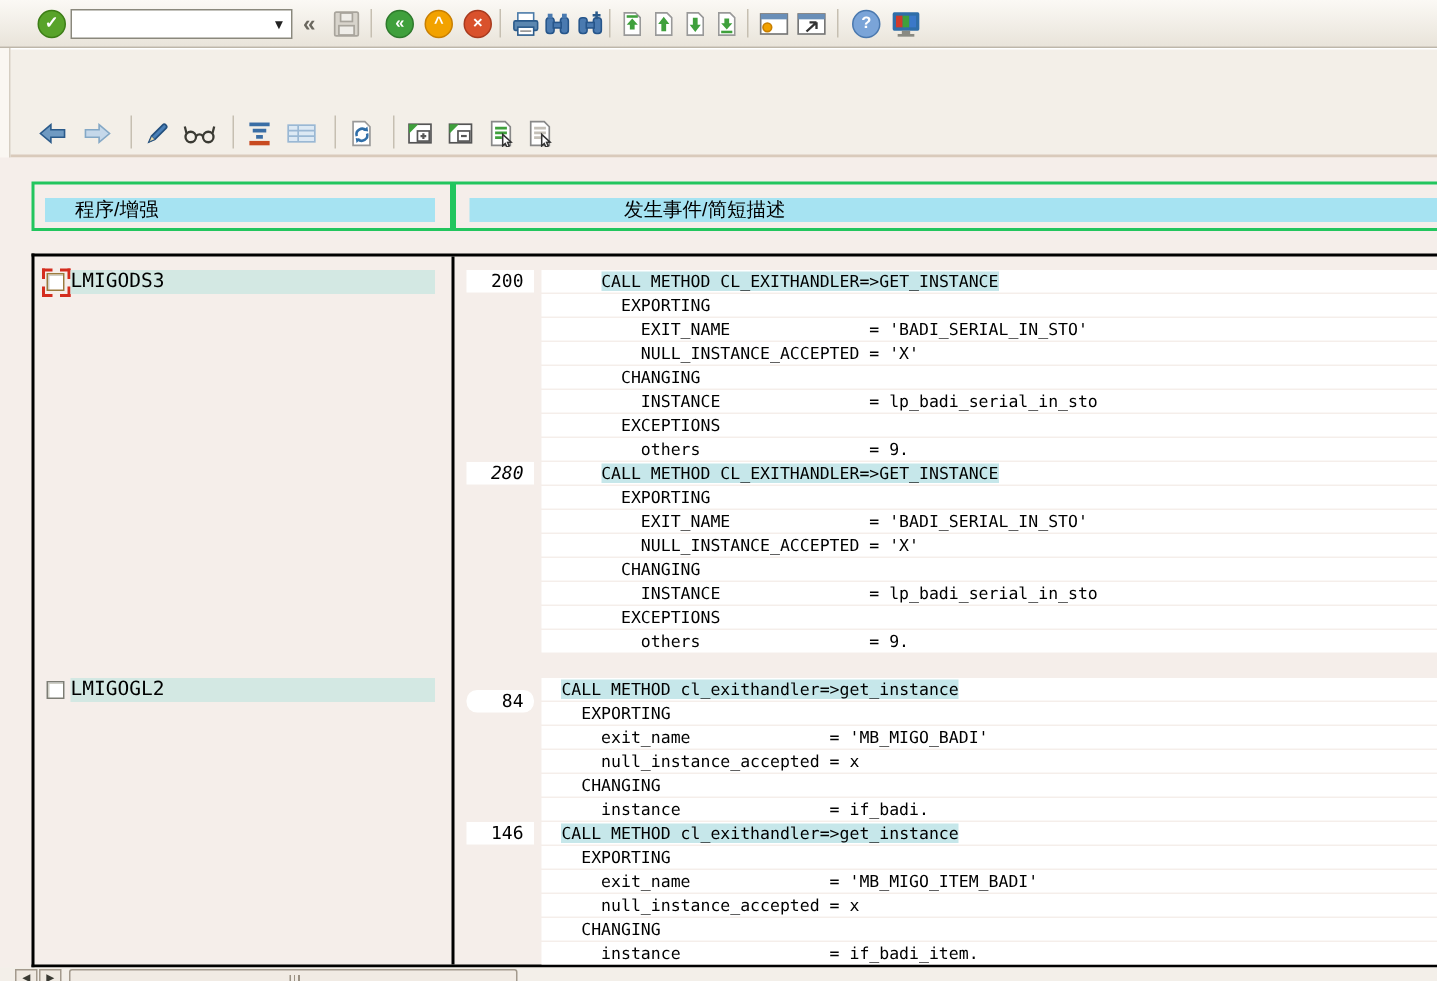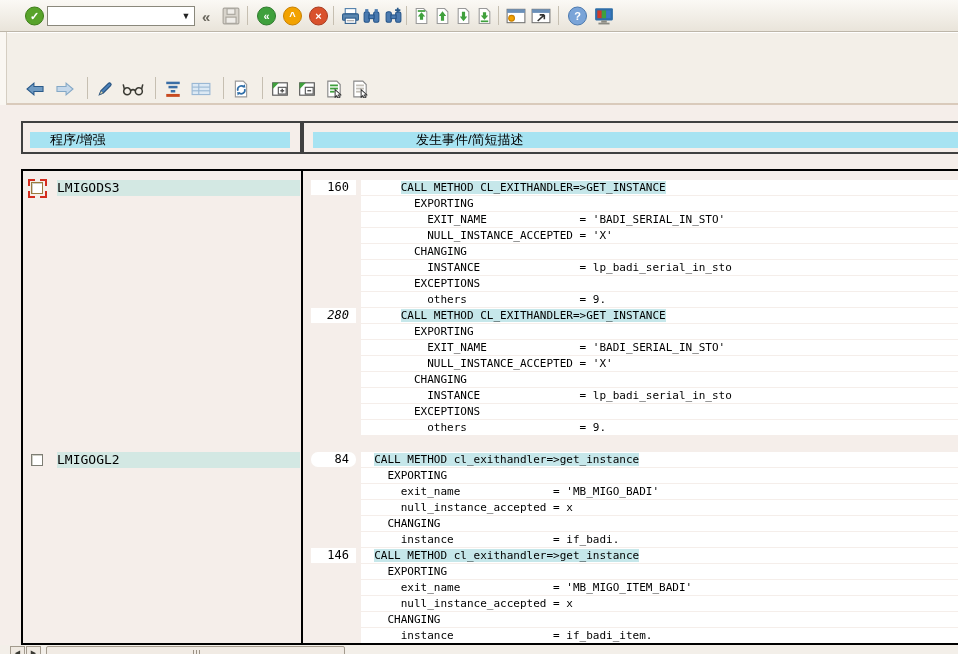--- a/index.html
+++ b/index.html
@@ -32,36 +32,36 @@
   .page-title{position:absolute;left:20px;top:10px;font-size:16px;font-weight:bold;
     font-style:italic;color:#1c1c1c;}
   .app-toolbar{position:absolute;left:0;top:40px;width:958px;height:31px;}
   .asep{position:absolute;top:4px;width:1px;height:22px;background:#c6bfb1;}
 
   
   .content{position:absolute;left:0;top:105px;width:958px;height:549px;background:#f5eeea;overflow:hidden;}
   .left-strip{position:absolute;left:0;top:32px;width:6px;height:622px;background:#faf7f2;
     border-right:1px solid #d5cec2;}
 
-  .hdr-box{position:absolute;top:16px;height:33px;border:2px solid #404040;box-sizing:border-box;text-decoration:underline;}
+  .hdr-box{position:absolute;top:16px;height:33px;border:2px solid #22c55e;box-sizing:border-box;text-decoration:underline;}
   .hdr1{left:21px;width:281px;}
   .hdr2{left:302px;width:660px;}
   .hdr-bar{position:absolute;top:9px;height:16px;background:var(--hdr-hl,#a6e3f2);
     font-size:13px;color:#000;line-height:16px;white-space:nowrap;}
   .hdr1 .hdr-bar{left:7px;width:260px;padding-left:20px;box-sizing:border-box;}
   .hdr2 .hdr-bar{left:9px;width:648px;padding-left:103px;box-sizing:border-box;}
 
   .body-box{position:absolute;left:21px;top:64px;width:940px;height:476px;
     border:2px solid #000;border-right:none;box-sizing:border-box;background:transparent;}
   .col-divider{position:absolute;left:278px;top:0;width:2px;height:472px;background:#000;}
 
   .prog-row{position:absolute;left:0;height:16px;}
   .prog-label{position:absolute;left:24px;top:0;width:243px;height:16px;
     background:var(--prog-hl,#d3e8e3);font:13px/16px "DejaVu Sans Mono",monospace;color:#000;
-    white-space:pre;margin-left:10px;}
+    white-space:pre;}
   .cbx-wrap{position:absolute;left:5px;top:-1px;width:19px;height:19px;}
   .cbx{position:absolute;left:3px;top:3px;width:12px;height:12px;background:#fff;
     border:1px solid #7d7d74;box-sizing:border-box;box-shadow:inset 1px 1px 0 #cfcfc6;}
   .cbx.focus{border-color:#9a7b3e;}
   .corner{position:absolute;width:5px;height:5px;}
   .c-tl{left:0;top:0;border-left:2px solid #d42d1e;border-top:2px solid #d42d1e;}
   .c-tr{right:0;top:0;border-right:2px solid #d42d1e;border-top:2px solid #d42d1e;}
   .c-bl{left:0;bottom:0;border-left:2px solid #d42d1e;border-bottom:2px solid #d42d1e;}
   .c-br{right:0;bottom:0;border-right:2px solid #d42d1e;border-bottom:2px solid #d42d1e;}
 
@@ -274,39 +274,39 @@
             <span class="prog-label">LMIGODS3</span>
           </div>
           <div class="prog-row" style="top: 281px;">
             <span class="cbx-wrap">
               <span class="cbx"></span>
             </span>
             <span class="prog-label">LMIGOGL2</span>
           </div>
         </div>
       <div id="right-col">
-          <div class="line-num" style="top: 9px;">160</div>
+          <div class="line-num" style="top: 9px;">200</div>
           <div class="code-strip" style="top: 9px;"><span>      </span><span class="hl">CALL METHOD CL_EXITHANDLER=&gt;GET_INSTANCE</span></div>
           <div class="code-strip" style="top: 25px;"><span>        EXPORTING</span></div>
           <div class="code-strip" style="top: 41px;"><span>          EXIT_NAME              = 'BADI_SERIAL_IN_STO'</span></div>
           <div class="code-strip" style="top: 57px;"><span>          NULL_INSTANCE_ACCEPTED = 'X'</span></div>
           <div class="code-strip" style="top: 73px;"><span>        CHANGING</span></div>
           <div class="code-strip" style="top: 89px;"><span>          INSTANCE               = lp_badi_serial_in_sto</span></div>
           <div class="code-strip" style="top: 105px;"><span>        EXCEPTIONS</span></div>
           <div class="code-strip" style="top: 121px;"><span>          others                 = 9.</span></div>
           <div class="line-num" style="top: 137px; font-style: italic;">280</div>
           <div class="code-strip" style="top: 137px;"><span>      </span><span class="hl">CALL METHOD CL_EXITHANDLER=&gt;GET_INSTANCE</span></div>
           <div class="code-strip" style="top: 153px;"><span>        EXPORTING</span></div>
           <div class="code-strip" style="top: 169px;"><span>          EXIT_NAME              = 'BADI_SERIAL_IN_STO'</span></div>
           <div class="code-strip" style="top: 185px;"><span>          NULL_INSTANCE_ACCEPTED = 'X'</span></div>
           <div class="code-strip" style="top: 201px;"><span>        CHANGING</span></div>
           <div class="code-strip" style="top: 217px;"><span>          INSTANCE               = lp_badi_serial_in_sto</span></div>
           <div class="code-strip" style="top: 233px;"><span>        EXCEPTIONS</span></div>
           <div class="code-strip" style="top: 249px;"><span>          others                 = 9.</span></div>
-          <div class="line-num" style="top: 281px; border-radius: 7px;">84</div>
+          <div class="line-num" style="top: 289px; border-radius: 7px;">84</div>
           <div class="code-strip" style="top: 281px;"><span>  </span><span class="hl">CALL METHOD cl_exithandler=&gt;get_instance</span></div>
           <div class="code-strip" style="top: 297px;"><span>    EXPORTING</span></div>
           <div class="code-strip" style="top: 313px;"><span>      exit_name              = 'MB_MIGO_BADI'</span></div>
           <div class="code-strip" style="top: 329px;"><span>      null_instance_accepted = x</span></div>
           <div class="code-strip" style="top: 345px;"><span>    CHANGING</span></div>
           <div class="code-strip" style="top: 361px;"><span>      instance               = if_badi.</span></div>
           <div class="line-num" style="top: 377px;">146</div>
           <div class="code-strip" style="top: 377px;"><span>  </span><span class="hl">CALL METHOD cl_exithandler=&gt;get_instance</span></div>
           <div class="code-strip" style="top: 393px;"><span>    EXPORTING</span></div>
           <div class="code-strip" style="top: 409px;"><span>      exit_name              = 'MB_MIGO_ITEM_BADI'</span></div>

